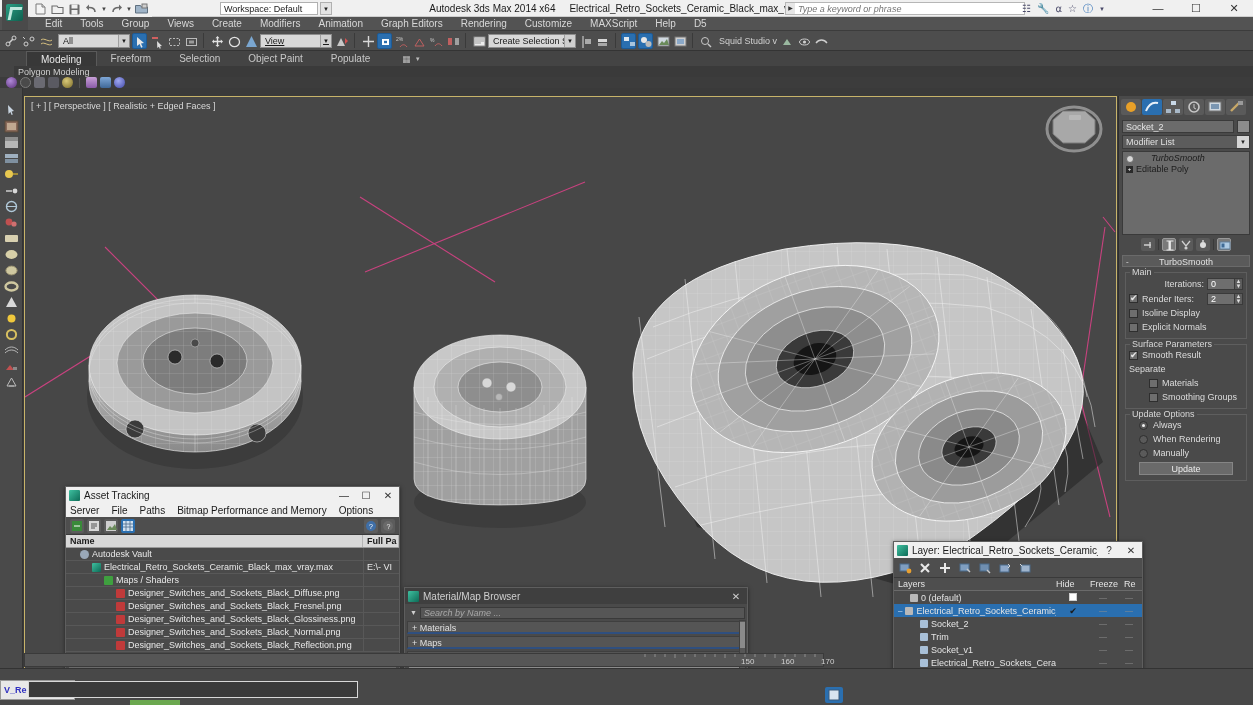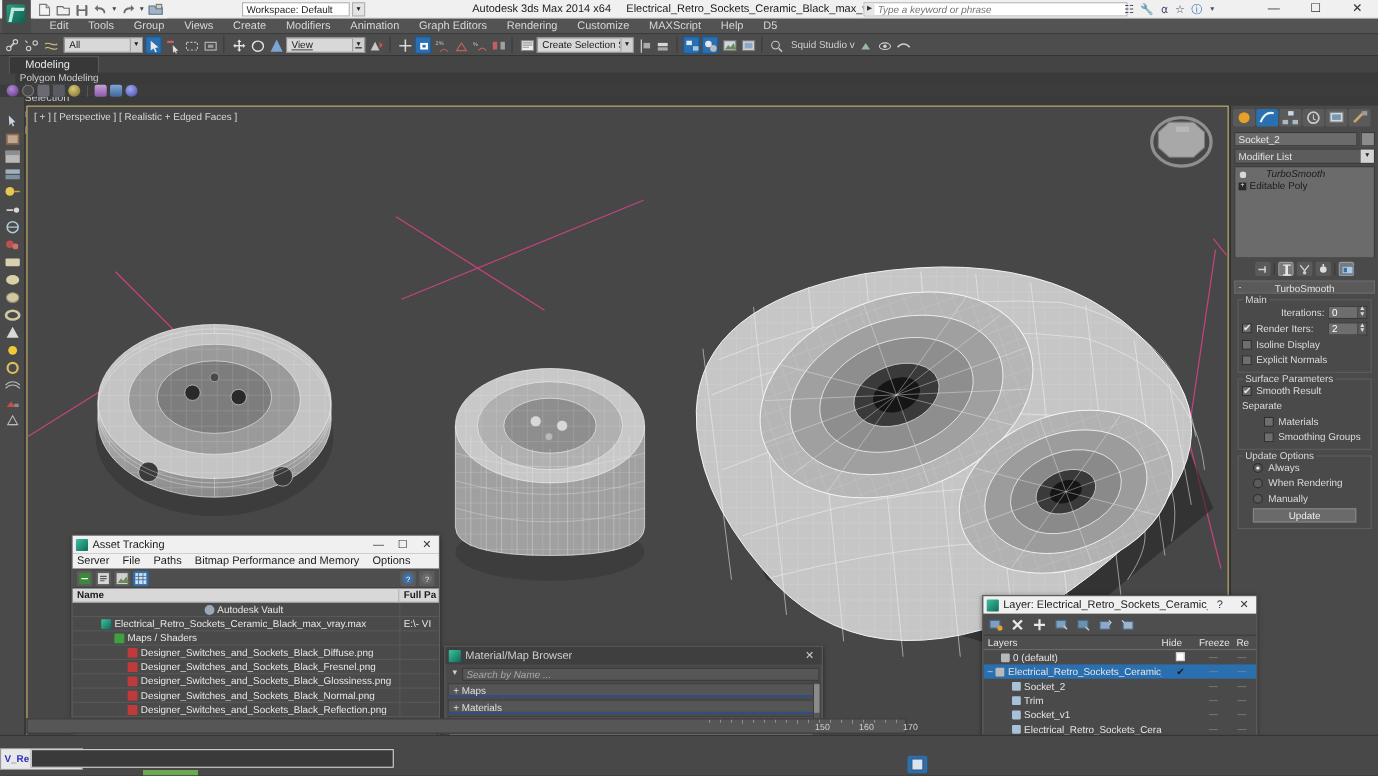--- a/index.html
+++ b/index.html
@@ -62,21 +62,21 @@
   .combo { height:14px; background:#d8d8d8; border:1px solid #8d8d8d;
     display:flex; align-items:center; font-size:9px; color:#1a1a1a; }
   .combo .lbl { padding:0 4px; flex:1; white-space:nowrap; overflow:hidden; }
   .combo .cv { width:11px; text-align:center; font-size:6px; background:#cfcfcf;
     border-left:1px solid #a0a0a0; height:12px; line-height:12px; }
   .squid { font-size:9px; color:#d0d0d0; margin-left:4px; white-space:nowrap; }
 
   
   .ribbon { position:absolute; left:0; top:51px; width:1253px; height:37px;
     background:#444; border-bottom:1px solid #2e2e2e; }
-  .rtabs { position:absolute; left:8px; top:0; height:15px; display:flex;flex-direction:column; }
+  .rtabs { position:absolute; left:26px; top:0; height:15px; display:flex; }
   .rtab { padding:0 14px; font-size:10px; line-height:15px; color:#c8c8c8; }
   .rtab.active { background:#383838; color:#e9e9e9; border-top:1px solid #5a5a5a;
     border-left:1px solid #5a5a5a; border-right:1px solid #5a5a5a; }
   .rsub { position:absolute; left:14px; top:15px; width:1239px; height:11px;
     background:#3a3a3a; }
   .rsub span { font-size:9px; color:#cfcfcf; padding-left:4px; line-height:11px; }
   .rpanel { position:absolute; left:0; top:26px; width:1253px; height:11px;
     background:#3c3c3c; display:flex; align-items:center; gap:3px; padding-left:6px;}
   .rdot { width:11px; height:11px; border-radius:50%; }
 
@@ -893,21 +893,21 @@
           </svg></div>
     </div>
 
     <div class="at-head">
       <div style="flex:1;">Name</div>
       <div style="width:36px;">Full Pa</div>
     </div>
 
     <div style="height:104px;overflow:hidden;">
       <div class="at-row">
-        <div class="c1" style="padding-left:14px;justify-content:center;">
+        <div class="c1" style="padding-left:14px;">
           <span class="mini" style="background:#9aa8b8;border-radius:50%;"></span>
           <span>Autodesk Vault</span>
         </div>
         <div class="c2"></div>
       </div>
       <div class="at-row">
         <div class="c1" style="padding-left:26px;">
           <span class="mini" style="background:linear-gradient(135deg,#3fc0a0,#0d6b57);"></span>
           <span>Electrical_Retro_Sockets_Ceramic_Black_max_vray.max</span>
         </div>
@@ -969,22 +969,22 @@
   <div class="dlg" style="left:364px; top:587px; width:344px; height:110px;">
     <div class="dlg-title" style="background:#3f3f3f;color:#d8d8d8;">
       <span class="ic"></span>
       <span class="tx" style="color:#cfcfcf;">Material/Map Browser</span>
       <span class="bt" style="color:#cfcfcf;">✕</span>
     </div>
     <div class="mb-search">
       <div class="tri">▼</div>
       <div class="inp">Search by Name ...</div>
     </div>
+    <div class="mb-sec">+ Materials</div>
     <div class="mb-sec">+ Maps</div>
-    <div class="mb-sec">+ Materials</div>
     <div class="mb-sec" style="border-bottom:1px solid #3f3f3f;">- Scene Materials</div>
     <div class="mb-item">
       <span class="mb-sphere"></span>
       <span>Designer_Switches_and_Sockets_Black_M ( VRayMtl ) [Socket_2, Socket_v1,...</span>
     </div>
     <div style="position:absolute;right:1px;top:32px;width:7px;height:72px;background:#565656;border:1px solid #3f3f3f;">
       <div style="width:5px;height:26px;background:#8a8a8a;margin:1px auto;"></div>
     </div>
   </div>
 

